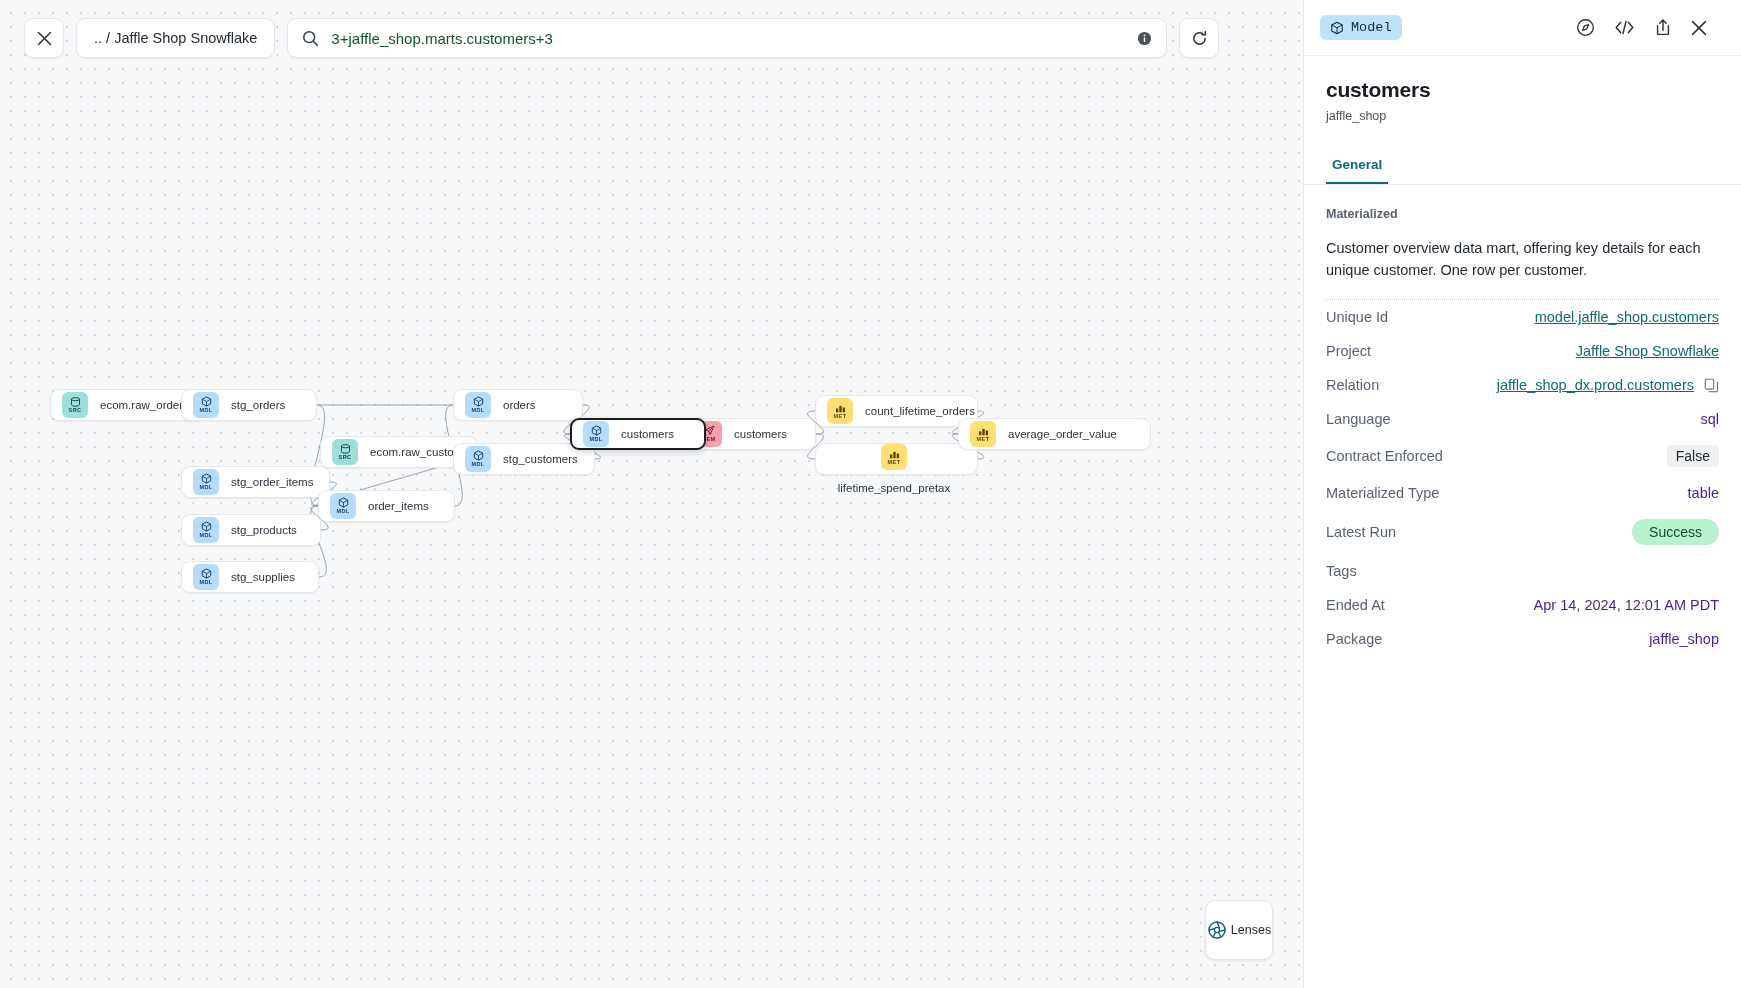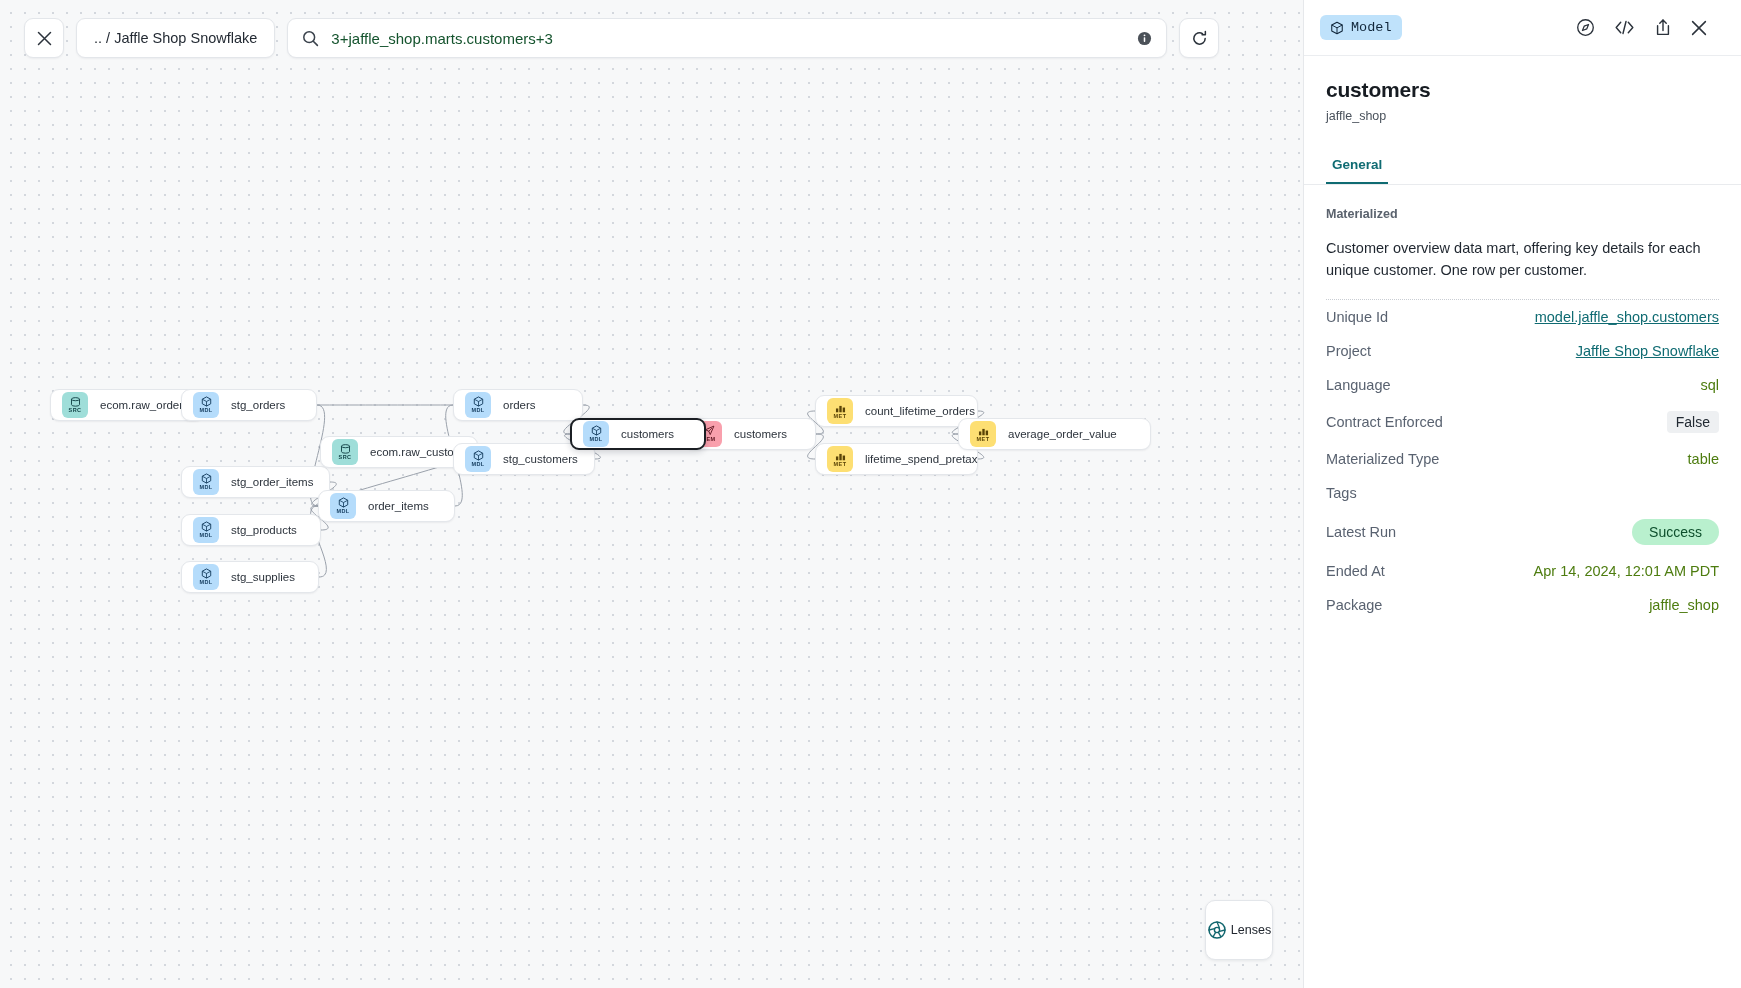--- a/index.html
+++ b/index.html
@@ -137,21 +137,21 @@
   .panel-body { flex: 1; overflow: auto; padding: 22px 22px 0 22px; }
   .sec-label { font-size: 12.5px; font-weight: 700; color: #5a626d; }
   .desc { font-size: 14.5px; color: #1f262f; line-height: 1.52; margin-top: 16px; }
   .divider { border-top: 1px dotted #c9cdd3; margin: 18px 0 0 0; }
 
   .row {
     display: flex; align-items: center; justify-content: space-between;
     min-height: 32px; padding: 9px 0; gap: 12px;
   }
   .row-key { font-size: 14.5px; color: #596270; white-space: nowrap; }
-  .row-val { font-size: 14.5px; color: #4d7c0f; text-align: right; }
+  .row-val { font-size: 14.5px; color: #4c1d95; text-align: right; }
   .row-val.link { color: #0f6b72; text-decoration: underline; cursor: pointer; }
   .row-val-wrap { display: flex; align-items: center; gap: 10px; }
   .chip-false {
     background: #eef0f2; color: #222a33; border-radius: 4px;
     padding: 3px 9px; font-size: 14px;
   }
   .chip-success {
     background: #b9f0ce; color: #0d4f2c; border-radius: 13px;
     padding: 5px 17px; font-size: 14px;
   }
@@ -297,21 +297,21 @@
           <div class="badge met">
             <svg width="11" height="10" viewBox="0 0 12 11">
               <rect x="1" y="6" width="2.6" height="4.2" fill="currentColor"></rect>
               <rect x="4.7" y="3.2" width="2.6" height="7" fill="currentColor"></rect>
               <rect x="8.4" y="5" width="2.6" height="5.2" fill="currentColor"></rect>
             </svg>
             <span class="tag">MET</span>
           </div>
           <span class="node-label">count_lifetime_orders</span>
         </div>
-        <div class="node" style="left: 815px; top: 443px; width: 163px; height: 32px;">
+        <div class="node" style="left: 815px; top: 443px; width: 163px; height: 32px; flex-direction: column;">
           <div class="badge met">
             <svg width="11" height="10" viewBox="0 0 12 11">
               <rect x="1" y="6" width="2.6" height="4.2" fill="currentColor"></rect>
               <rect x="4.7" y="3.2" width="2.6" height="7" fill="currentColor"></rect>
               <rect x="8.4" y="5" width="2.6" height="5.2" fill="currentColor"></rect>
             </svg>
             <span class="tag">MET</span>
           </div>
           <span class="node-label">lifetime_spend_pretax</span>
         </div>
@@ -442,47 +442,59 @@
               <div class="row-val link">model.jaffle_shop.customers</div>
             </div>
           </div>
           <div class="row">
             <div class="row-key">Project</div>
             <div class="row-val-wrap">
               <div class="row-val link">Jaffle Shop Snowflake</div>
             </div>
           </div>
           <div class="row">
+            <div class="row-key">Relation</div>
+            <div class="row-val-wrap">
+              <div class="row-val link">jaffle_shop_dx.prod.customers</div>
+              <span class="icon copy-btn">
+                <svg width="15" height="15" viewBox="0 0 16 16">
+                  <rect x="1.3" y="1.3" width="9" height="10.6" rx="1.6" stroke="#3a424c" stroke-width="1.2" fill="none"></rect>
+                  <path d="M5 14.7 L12.8 14.7 A1.6 1.6 0 0 0 14.4 13.1 L14.4 4.6" stroke="#3a424c" stroke-width="1.2" fill="none" stroke-linecap="round"></path>
+                </svg>
+              </span>
+            </div>
+          </div>
+          <div class="row">
             <div class="row-key">Language</div>
             <div class="row-val-wrap">
               <div class="row-val">sql</div>
             </div>
           </div>
           <div class="row">
             <div class="row-key">Contract Enforced</div>
             <div class="row-val-wrap">
               <div class="chip-false">False</div>
             </div>
           </div>
           <div class="row">
             <div class="row-key">Materialized Type</div>
             <div class="row-val-wrap">
               <div class="row-val">table</div>
             </div>
           </div>
           <div class="row">
+            <div class="row-key">Latest Run</div>
+            <div class="row-val-wrap">
+              <div class="chip-success">Success</div>
+            </div>
+          </div>
+          <div class="row">
             <div class="row-key">Tags</div>
             <div class="row-val-wrap">
               <div class="row-val"></div>
-            </div>
-          </div>
-          <div class="row">
-            <div class="row-key">Latest Run</div>
-            <div class="row-val-wrap">
-              <div class="chip-success">Success</div>
             </div>
           </div>
           <div class="row">
             <div class="row-key">Ended At</div>
             <div class="row-val-wrap">
               <div class="row-val">Apr 14, 2024, 12:01 AM PDT</div>
             </div>
           </div>
           <div class="row">
             <div class="row-key">Package</div>

